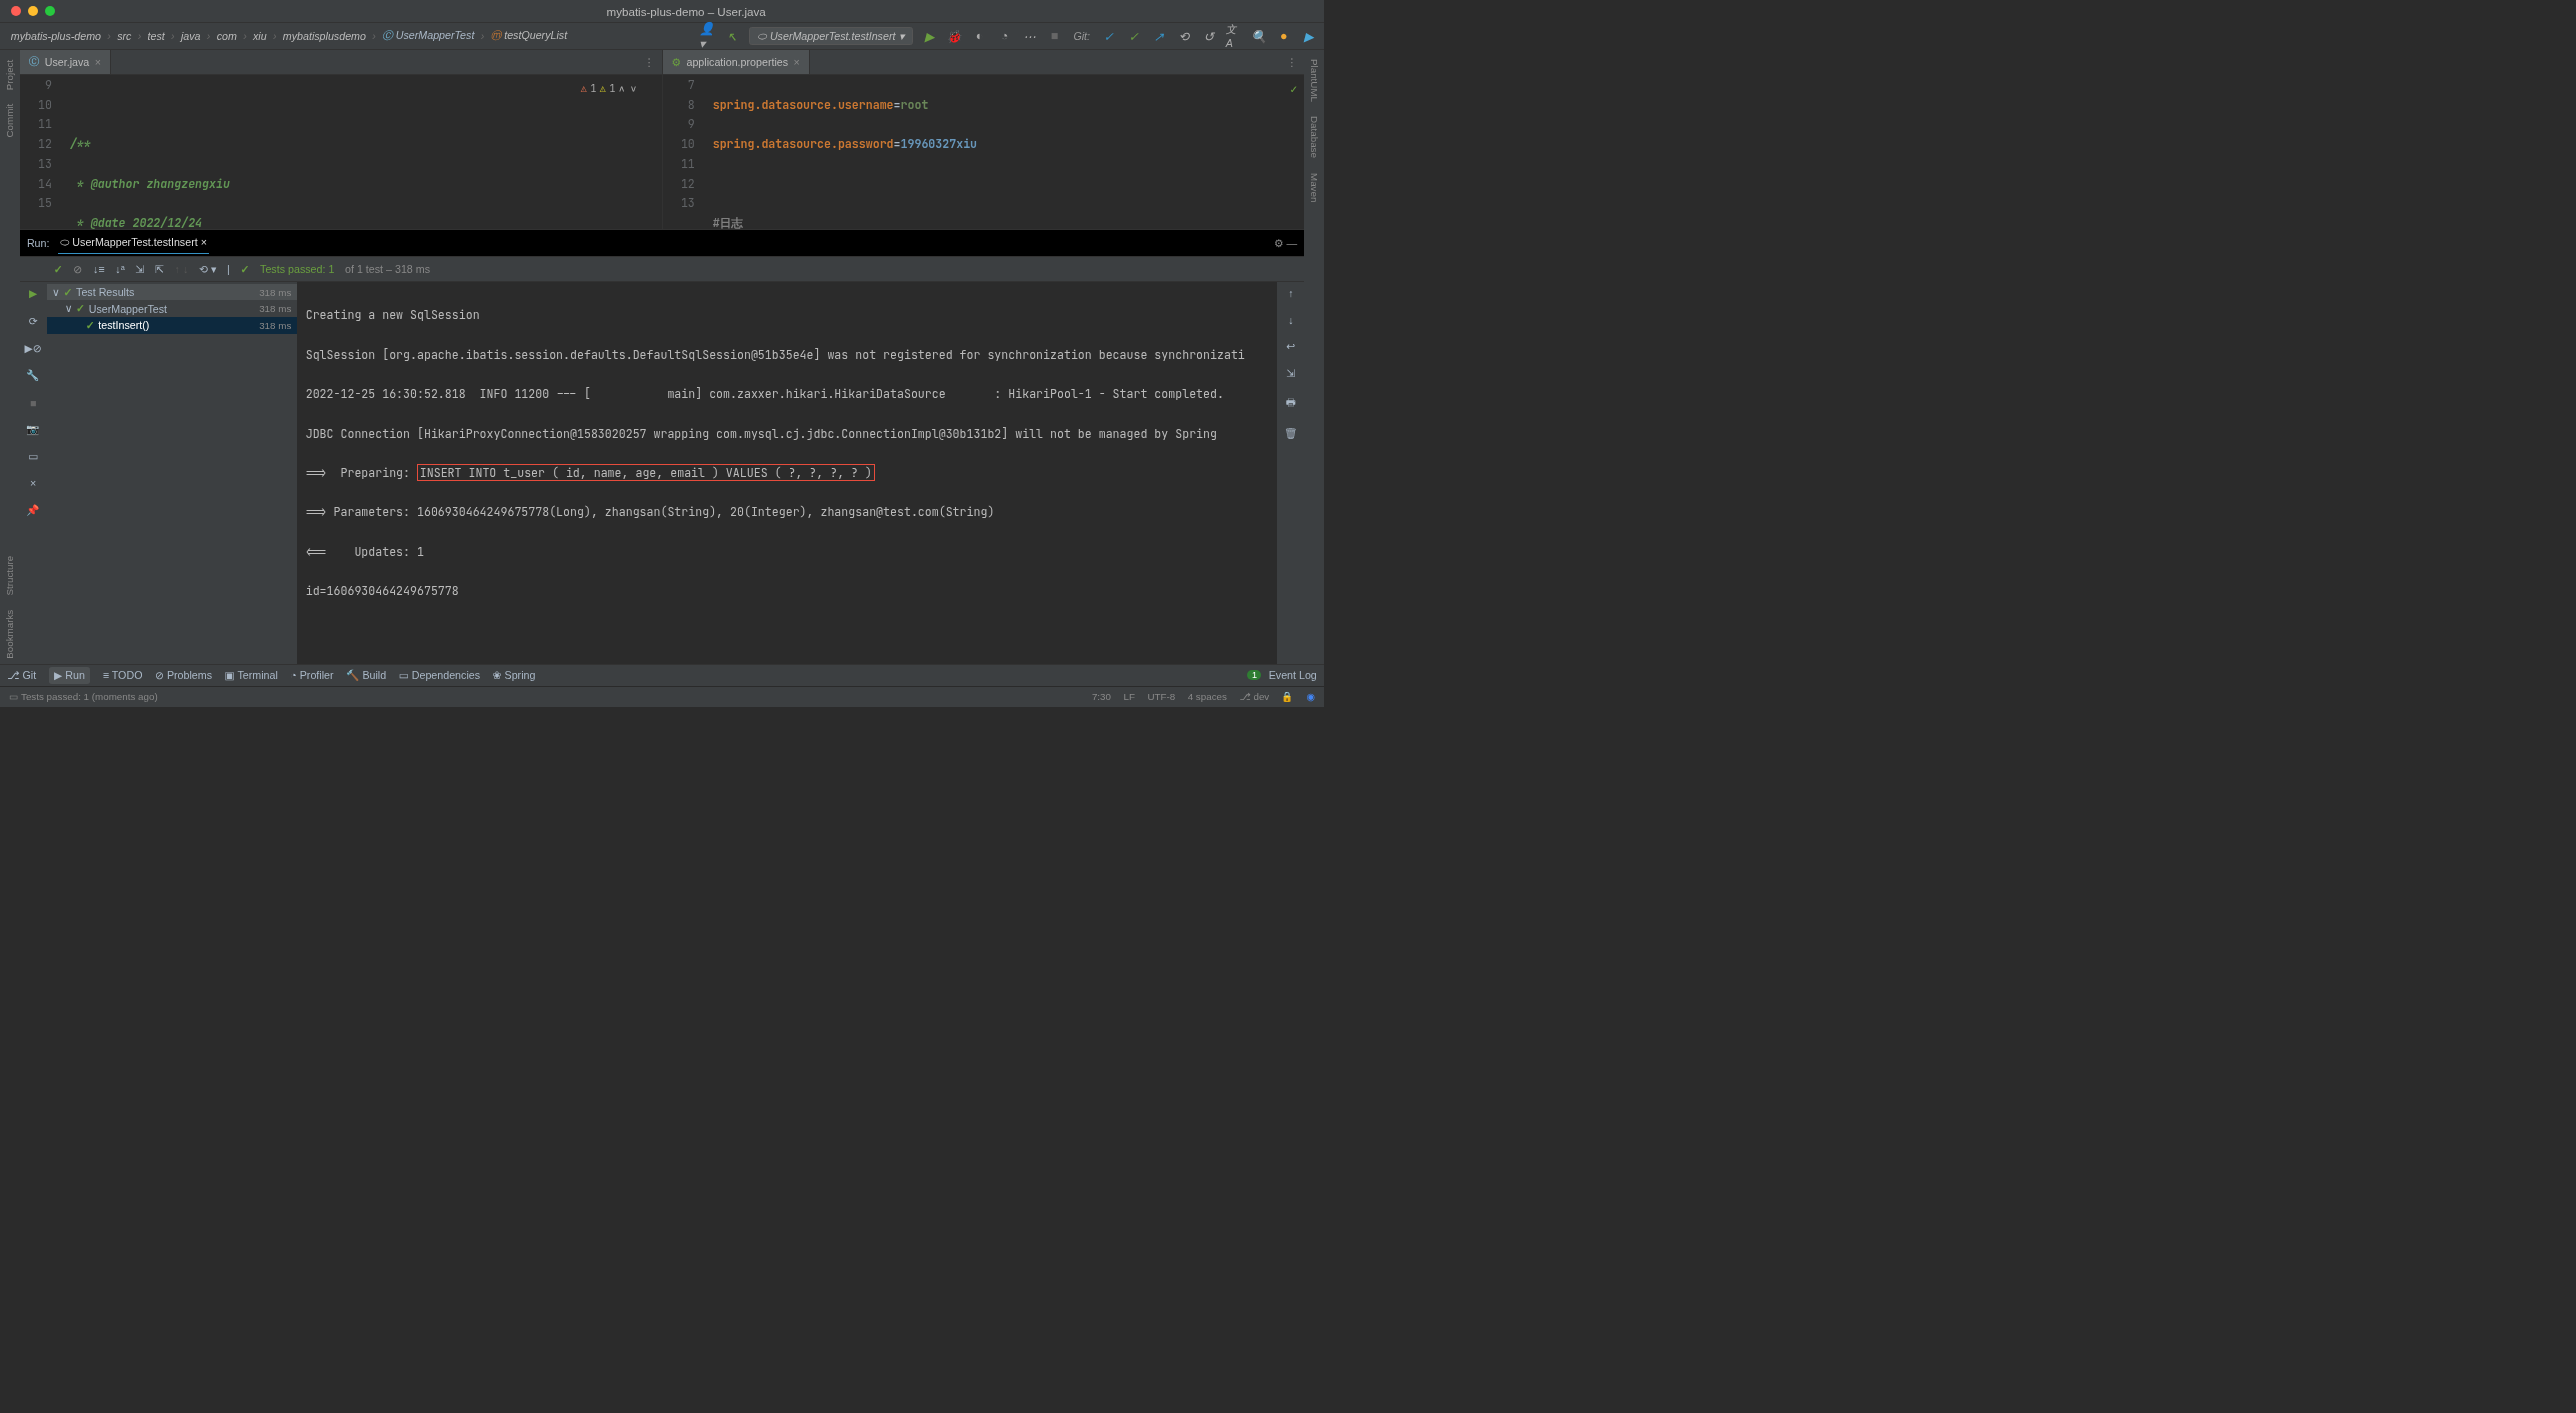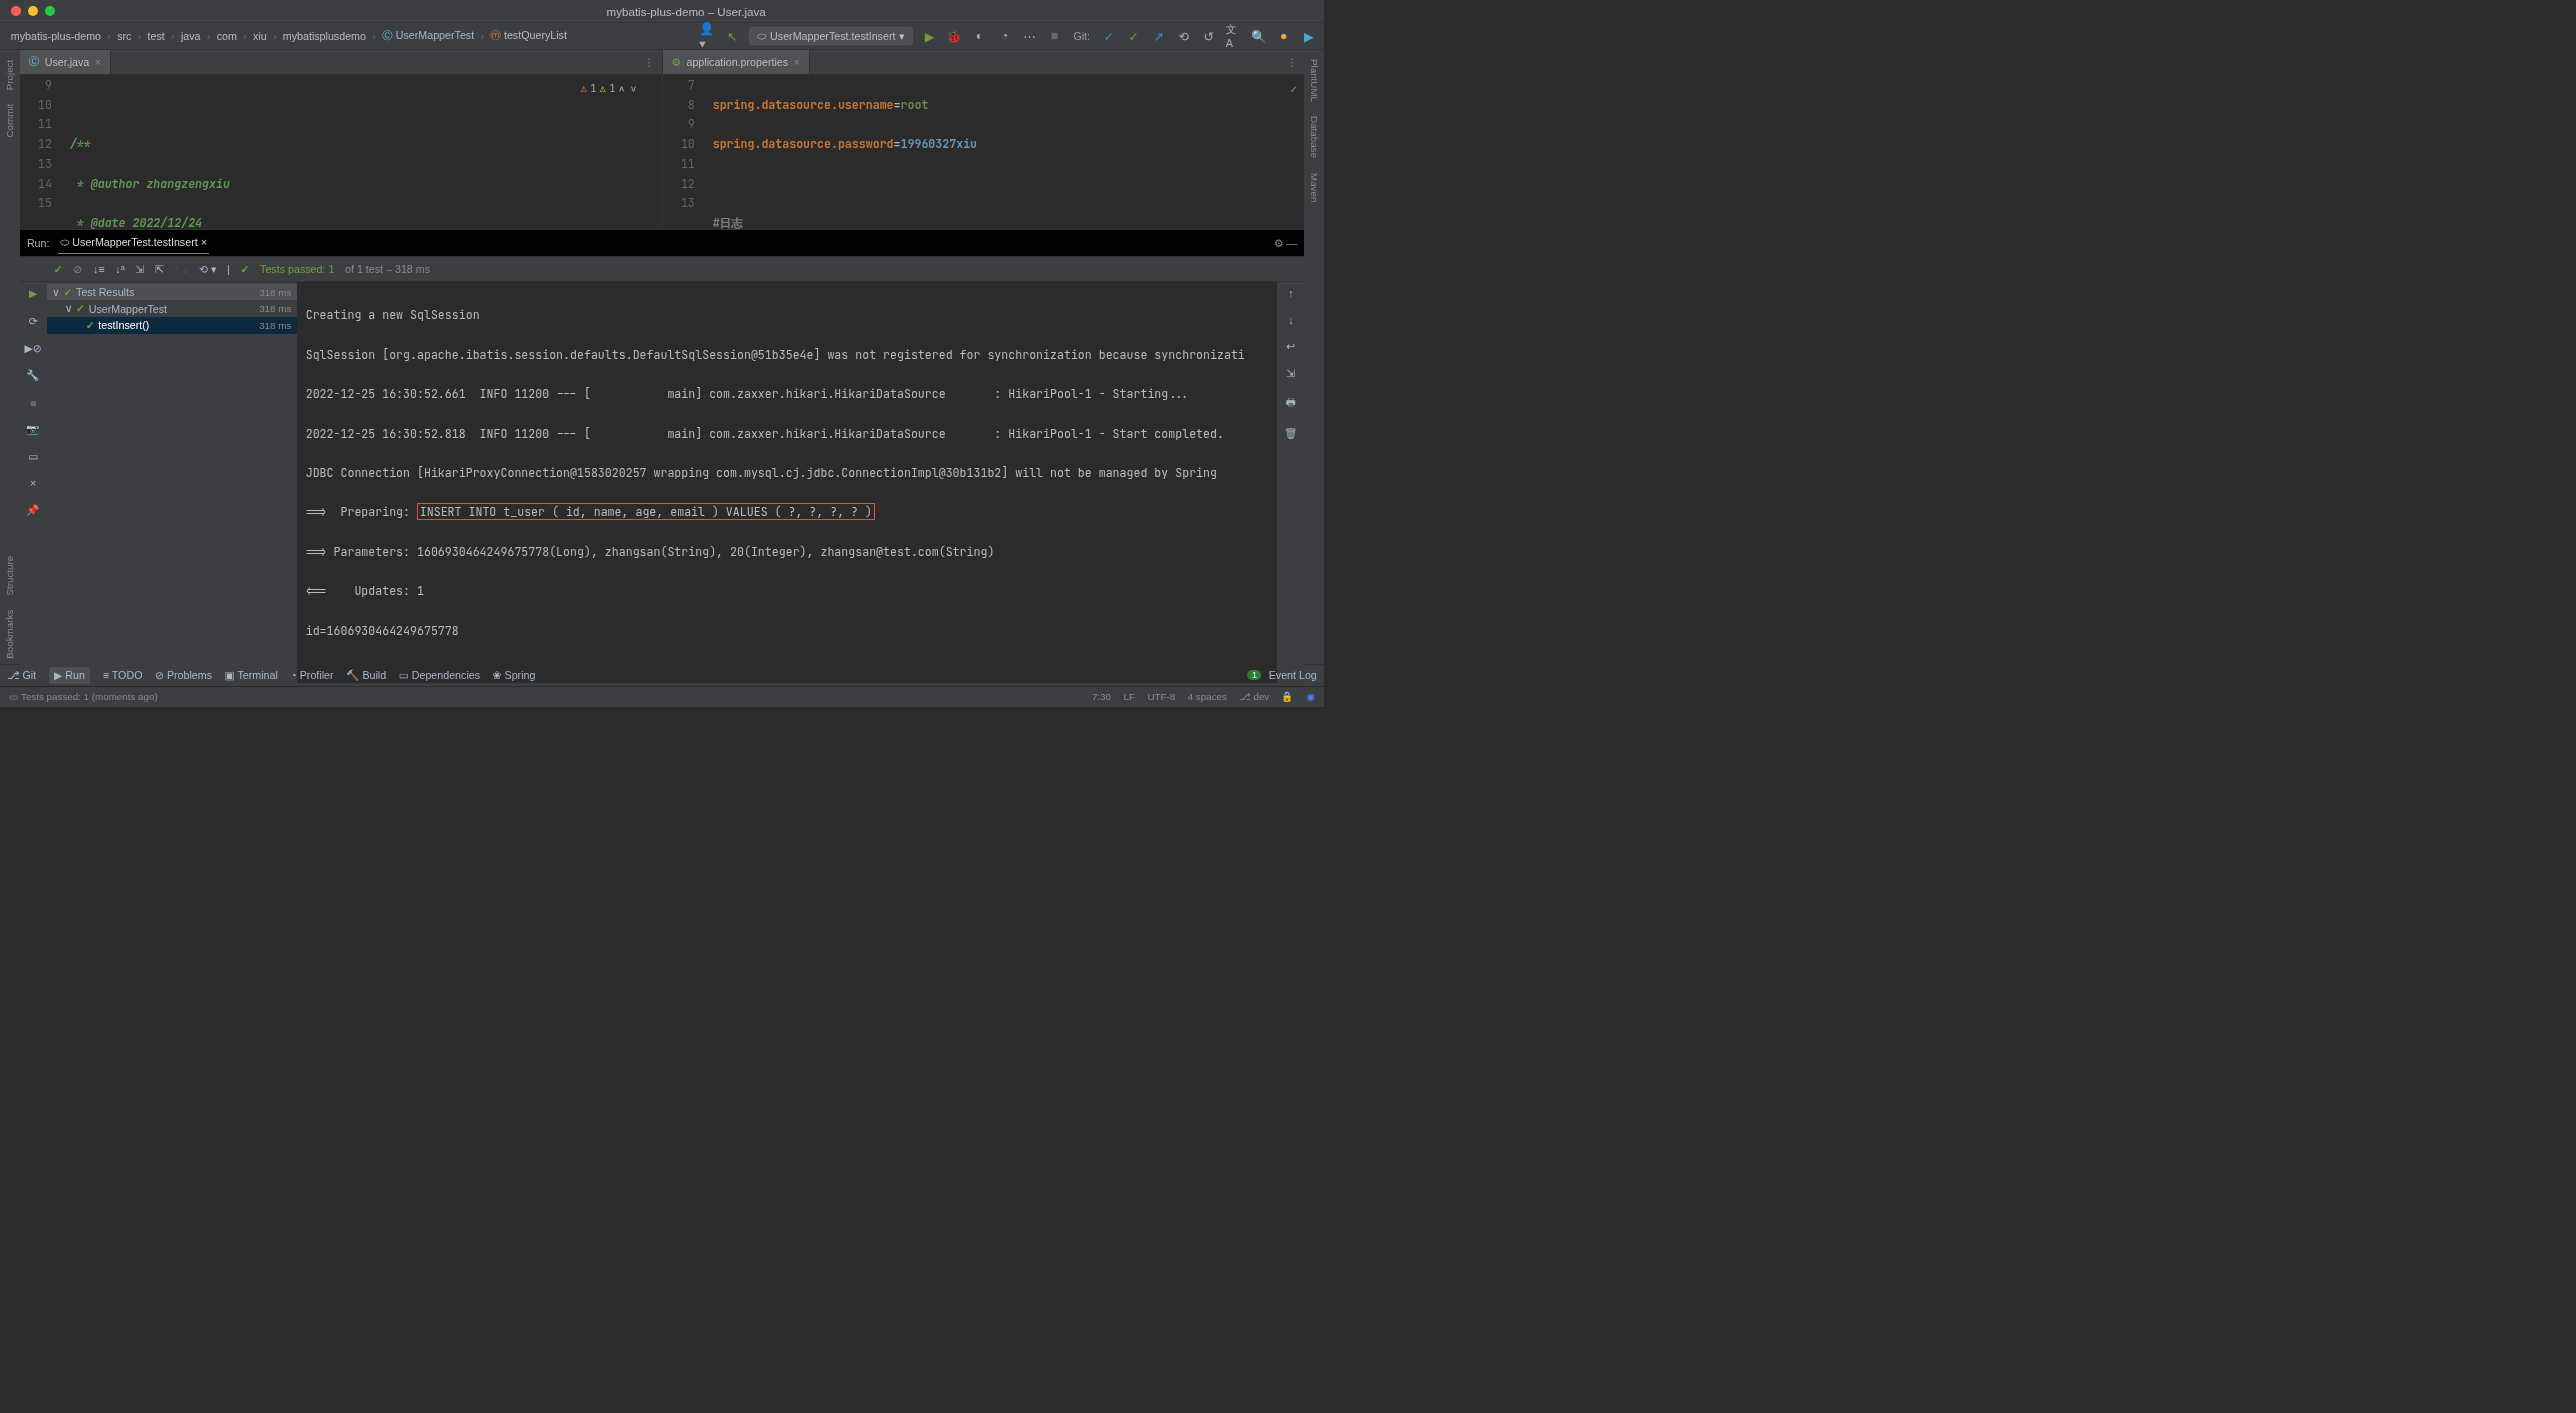--- a/index.html
+++ b/index.html
@@ -2,21 +2,21 @@
 <html style="font-size:14.3px"><head>
 <meta charset="utf-8">
 <style>
 * { margin:0; padding:0; box-sizing:border-box; }
 body { background:#2b2b2b; color:#a9b7c6; font-family:-apple-system,BlinkMacSystemFont,"Segoe UI",Arial,sans-serif; font-size:10.7px; overflow:hidden; width:1324px; height:707px; }
 .titlebar { height:23px; background:#3c3f41; display:flex; align-items:center; padding:0 7.2px; border-bottom:0.9px solid #323232; }
 .traffic { display:flex; gap:6.3px; margin-left:3.6px; }
 .dot { width:10.7px; height:10.7px; border-radius:50%; }
 .red{background:#ff5f56}.yellow{background:#ffbd2e}.green{background:#27c93f}
 .title-text { flex:1; text-align:center; font-size:11.6px; color:#bbb; }
-.toolbar { height:27px; background:#3c3f41; display:flex; padding:0 7.2px; border-bottom:0.9px solid #323232; gap:2px; }
+.toolbar { height:27px; background:#3c3f41; display:flex; padding:0 7.2px; border-bottom:0.9px solid #323232; gap:2px;font-style:italic; }
 .breadcrumb { display:flex; align-items:center; gap:1.8px; font-size:10.7px; color:#bbb; }
 .crumb { padding:1.8px 3.6px; white-space:nowrap; }
 .sep { color:#666; margin:0 0.9px; }
 .toolbar-right { margin-left:auto; display:flex; align-items:center; gap:9px; }
 .run-config { background:#4c5052; border:0.9px solid #555; border-radius:2.7px; padding:1.8px 7.2px; font-size:10.7px; color:#bbb; display:flex; align-items:center; gap:3.6px; }
 .icon-btn { width:16px; height:16px; display:flex; align-items:center; justify-content:center; color:#aaa; font-size:12.5px; }
 .play{color:#6a9f3f}.bug{color:#6a9f3f}
 .main-area { display:flex; height:calc(100% - 23px - 27px - 21.5px - 21.5px); }
 .left-rail,.right-rail { width:19.7px; background:#3c3f41; display:flex; flex-direction:column; align-items:center; padding-top:3.6px; gap:3.6px; }
 .rail-label { writing-mode:vertical-rl; transform:rotate(180deg); font-size:9.8px; color:#888; padding:5.4px 0; display:flex; align-items:center; gap:3.6px; }
@@ -247,21 +247,20 @@
             </div>
           <div class="tree-row active" style="padding-left:39px">
               <span class="chk">✓</span>
               <span>testInsert()</span>
               <span class="tree-time">318 ms</span>
             </div>
         </div>
         <div class="console">
 <div>Creating a new SqlSession</div>
 <div>SqlSession [org.apache.ibatis.session.defaults.DefaultSqlSession@51b35e4e] was not registered for synchronization because synchronizati</div>
-<div>2022-12-25 16:30:52.661  INFO 11200 --- [           main] com.zaxxer.hikari.HikariDataSource       : HikariPool-1 - Starting...</div>
 <div>2022-12-25 16:30:52.818  INFO 11200 --- [           main] com.zaxxer.hikari.HikariDataSource       : HikariPool-1 - Start completed.</div>
 <div>JDBC Connection [HikariProxyConnection@1583020257 wrapping com.mysql.cj.jdbc.ConnectionImpl@30b131b2] will not be managed by Spring</div>
 <div><span>==&gt;  Preparing: </span><span class="sql-box">INSERT INTO t_user ( id, name, age, email ) VALUES ( ?, ?, ?, ? )</span></div>
 <div>==&gt; Parameters: 1606930464249675778(Long), zhangsan(String), 20(Integer), zhangsan@test.com(String)</div>
 <div>&lt;==    Updates: 1</div>
 <div>id=1606930464249675778</div>
         </div>
         <div class="run-right-icons">
           <span>↑</span>
           <span>↓</span>

